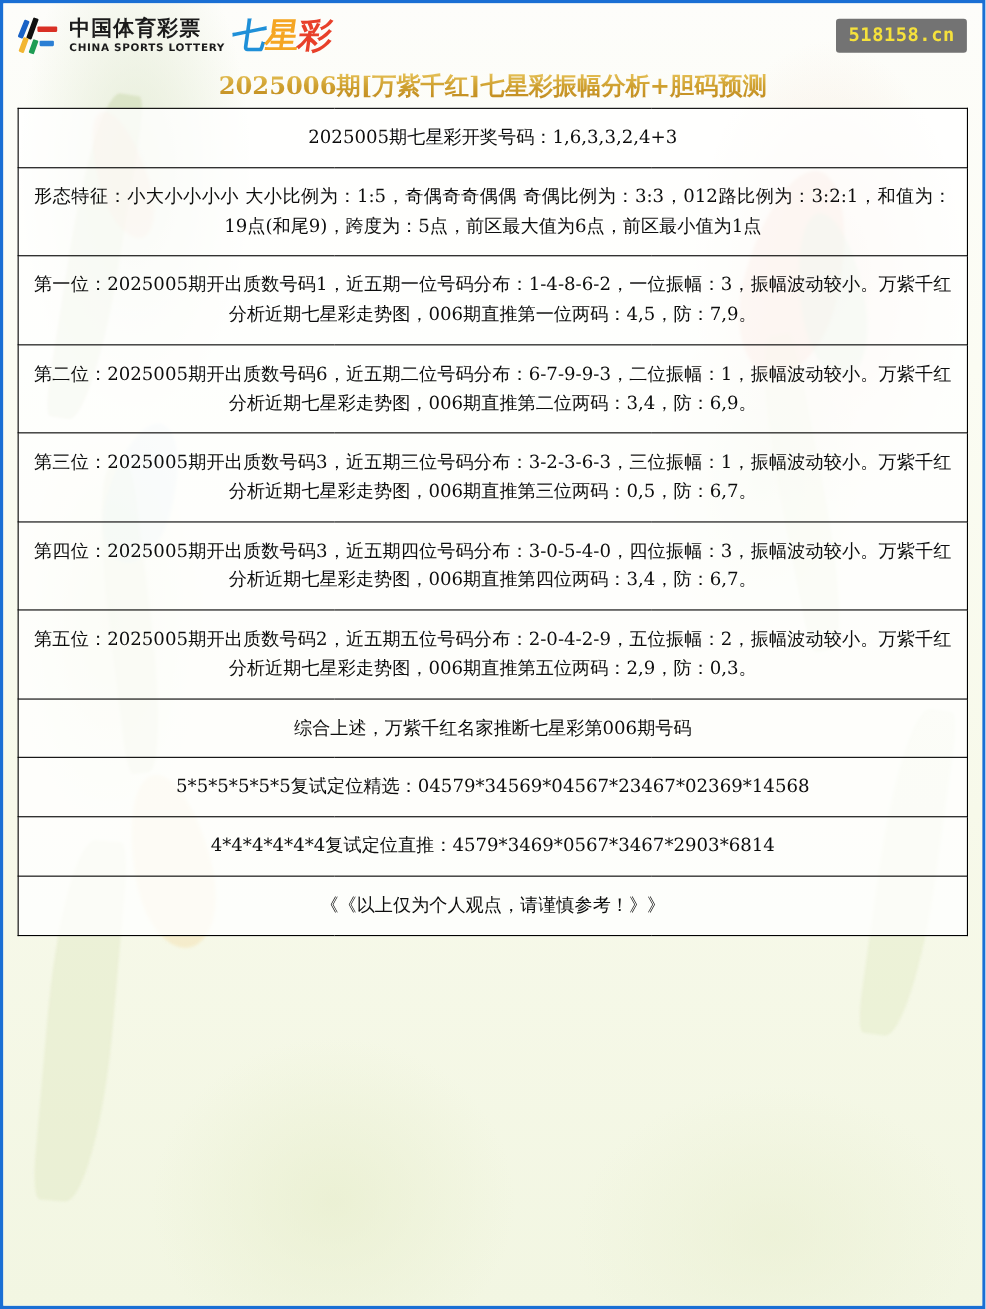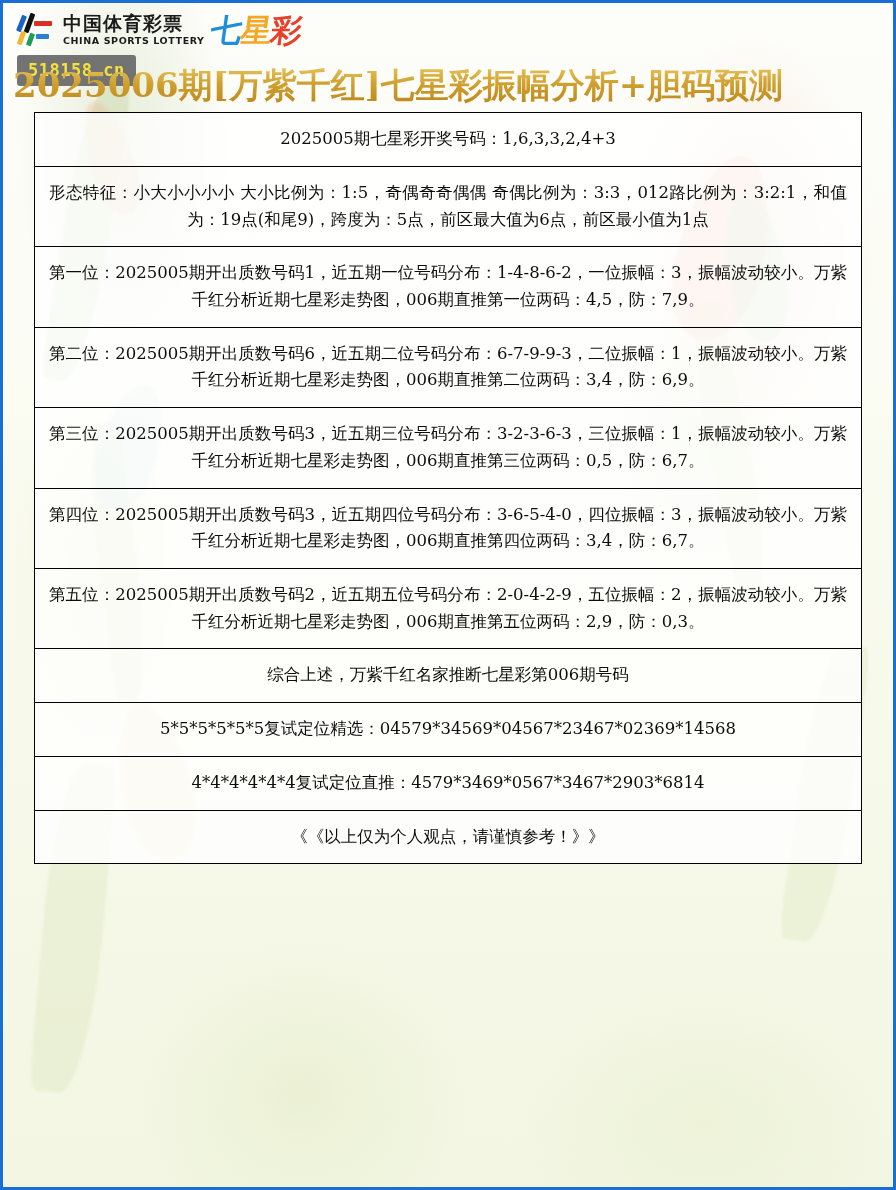--- a/index.html
+++ b/index.html
@@ -56,21 +56,20 @@
 
   
   .header {
     position: relative;
     z-index: 3;
     height: 62px;
     padding: 8px 14px 0 14px;
     display: flex;
     align-items: flex-start;
     justify-content: space-between;
-    flex-direction: column;
   }
   .brand {
     display: flex;
     align-items: center;
     gap: 4px;
     height: 44px;
   }
   .cslmark {
     position: relative;
     width: 42px;
@@ -126,39 +125,40 @@
     padding: 5px 11px 6px 11px;
     border-radius: 3px;
     margin-top: 6px;
     white-space: nowrap;
   }
 
   
   .title {
     position: relative;
     z-index: 3;
+    text-align: center;
     font-family: "DejaVu Serif", "Liberation Serif", serif;
-    font-size: 34px;
+    font-size: 22px;
     font-weight: 700;
     letter-spacing: 0px;
     line-height: 1.15;
     padding: 1px 10px 7px 10px;
     color: #c79b2b;
     background: linear-gradient(180deg, #e8c55c 0%, #cfa02f 40%, #b87e16 100%);
     -webkit-background-clip: text;
     background-clip: text;
     -webkit-text-fill-color: transparent;
     white-space: nowrap;
   }
 
   
   .tablewrap {
     position: relative;
     z-index: 3;
-    padding: 0 31px;
+    padding: 0 13px;
   }
   table.main {
     width: 100%;
     border-collapse: collapse;
     table-layout: fixed;
     background: rgba(255,255,255,.56);
   }
   table.main td {
     border: 1px solid #000000;
     padding: 13px 14px;
@@ -233,21 +233,21 @@
         <tr>
           <td class="just" colspan="3">第一位：2025005期开出质数号码1，近五期一位号码分布：1-4-8-6-2，一位振幅：3，振幅波动较小。万紫千红分析近期七星彩走势图，006期直推第一位两码：4,5，防：7,9。</td>
         </tr>
         <tr>
           <td class="just" colspan="3">第二位：2025005期开出质数号码6，近五期二位号码分布：6-7-9-9-3，二位振幅：1，振幅波动较小。万紫千红分析近期七星彩走势图，006期直推第二位两码：3,4，防：6,9。</td>
         </tr>
         <tr>
           <td class="just" colspan="3">第三位：2025005期开出质数号码3，近五期三位号码分布：3-2-3-6-3，三位振幅：1，振幅波动较小。万紫千红分析近期七星彩走势图，006期直推第三位两码：0,5，防：6,7。</td>
         </tr>
         <tr>
-          <td class="just" colspan="3">第四位：2025005期开出质数号码3，近五期四位号码分布：3-6-5-4-0，四位振幅：3，振幅波动较小。万紫千红分析近期七星彩走势图，006期直推第四位两码：3,4，防：6,7。</td>
+          <td class="just" colspan="3">第四位：2025005期开出质数号码3，近五期四位号码分布：3-0-5-4-0，四位振幅：3，振幅波动较小。万紫千红分析近期七星彩走势图，006期直推第四位两码：3,4，防：6,7。</td>
         </tr>
         <tr>
           <td class="just" colspan="3">第五位：2025005期开出质数号码2，近五期五位号码分布：2-0-4-2-9，五位振幅：2，振幅波动较小。万紫千红分析近期七星彩走势图，006期直推第五位两码：2,9，防：0,3。</td>
         </tr>
         <tr>
           <td class="center tight" colspan="3">综合上述，万紫千红名家推断七星彩第006期号码</td>
         </tr>
         <tr>
           <td class="center tight" colspan="3">5*5*5*5*5*5复试定位精选：04579*34569*04567*23467*02369*14568</td>
         </tr>

